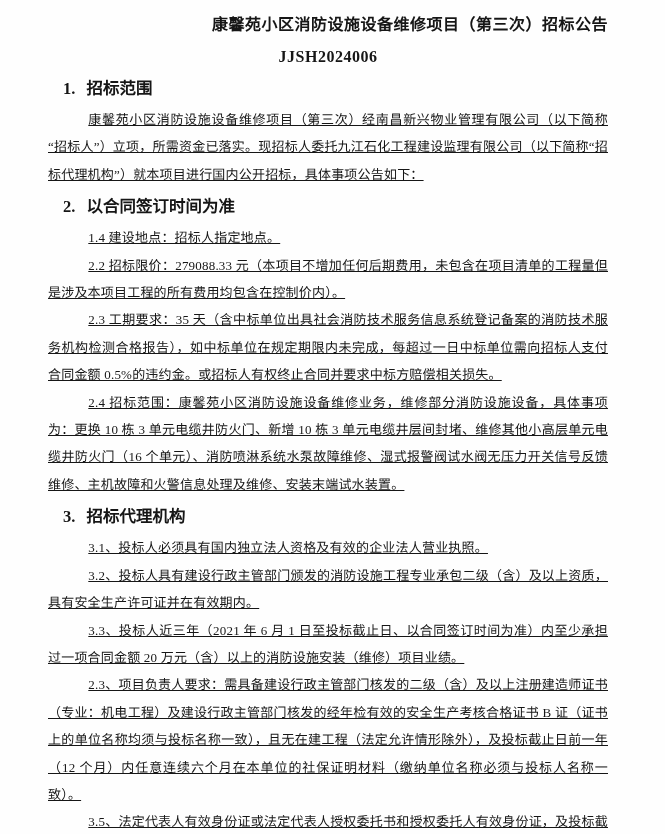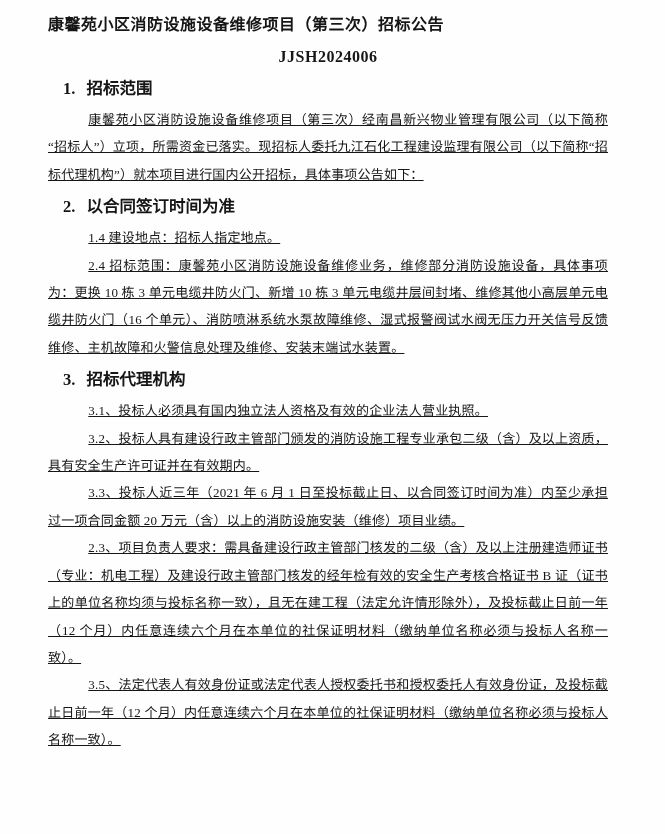--- a/index.html
+++ b/index.html
@@ -13,21 +13,21 @@
     overflow: hidden;
   }
   .page {
     width: 665px;
     height: 834px;
     background: #fefefe;
     padding: 11px 57px 0 48px;
   }
   .doc-title {
     margin: 0;
-    text-align: left;
+    text-align: right;
     font-size: 16px;
     font-weight: 700;
     line-height: 27px;
     letter-spacing: 0.5px;
   }
   .doc-number {
     margin: 6px 0 0 0;
     text-align: center;
     font-size: 16px;
     font-weight: 700;
@@ -66,20 +66,22 @@
 
   <h3 class="sec-heading">
     <span class="sec-num">1.</span><span>招标范围</span>
   </h3>
   <p class="para">康馨苑小区消防设施设备维修项目（第三次）经南昌新兴物业管理有限公司（以下简称“招标人”）立项，所需资金已落实。现招标人委托九江石化工程建设监理有限公司（以下简称“招标代理机构”）就本项目进行国内公开招标，具体事项公告如下：</p>
 
   <h3 class="sec-heading">
     <span class="sec-num">2.</span><span>以合同签订时间为准</span>
   </h3>
   <p class="para">1.4 建设地点：招标人指定地点。</p>
+  <p class="para">2.2 招标限价：279088.33 元（本项目不增加任何后期费用，未包含在项目清单的工程量但是涉及本项目工程的所有费用均包含在控制价内）。</p>
+  <p class="para">2.3 工期要求：35 天（含中标单位出具社会消防技术服务信息系统登记备案的消防技术服务机构检测合格报告），如中标单位在规定期限内未完成，每超过一日中标单位需向招标人支付合同金额 0.5%的违约金。或招标人有权终止合同并要求中标方赔偿相关损失。</p>
   <p class="para">2.4 招标范围：康馨苑小区消防设施设备维修业务，维修部分消防设施设备，具体事项为：更换 10 栋 3 单元电缆井防火门、新增 10 栋 3 单元电缆井层间封堵、维修其他小高层单元电缆井防火门（16 个单元）、消防喷淋系统水泵故障维修、湿式报警阀试水阀无压力开关信号反馈维修、主机故障和火警信息处理及维修、安装末端试水装置。</p>
 
   <h3 class="sec-heading">
     <span class="sec-num">3.</span><span>招标代理机构</span>
   </h3>
   <p class="para">3.1、投标人必须具有国内独立法人资格及有效的企业法人营业执照。</p>
   <p class="para">3.2、投标人具有建设行政主管部门颁发的消防设施工程专业承包二级（含）及以上资质，具有安全生产许可证并在有效期内。</p>
   <p class="para">3.3、投标人近三年（2021 年 6 月 1 日至投标截止日、以合同签订时间为准）内至少承担过一项合同金额 20 万元（含）以上的消防设施安装（维修）项目业绩。</p>
   <p class="para">2.3、项目负责人要求：需具备建设行政主管部门核发的二级（含）及以上注册建造师证书（专业：机电工程）及建设行政主管部门核发的经年检有效的安全生产考核合格证书 B 证（证书上的单位名称均须与投标名称一致），且无在建工程（法定允许情形除外），及投标截止日前一年（12 个月）内任意连续六个月在本单位的社保证明材料（缴纳单位名称必须与投标人名称一致）。</p>
   <p class="para">3.5、法定代表人有效身份证或法定代表人授权委托书和授权委托人有效身份证，及投标截止日前一年（12 个月）内任意连续六个月在本单位的社保证明材料（缴纳单位名称必须与投标人名称一致）。</p>

